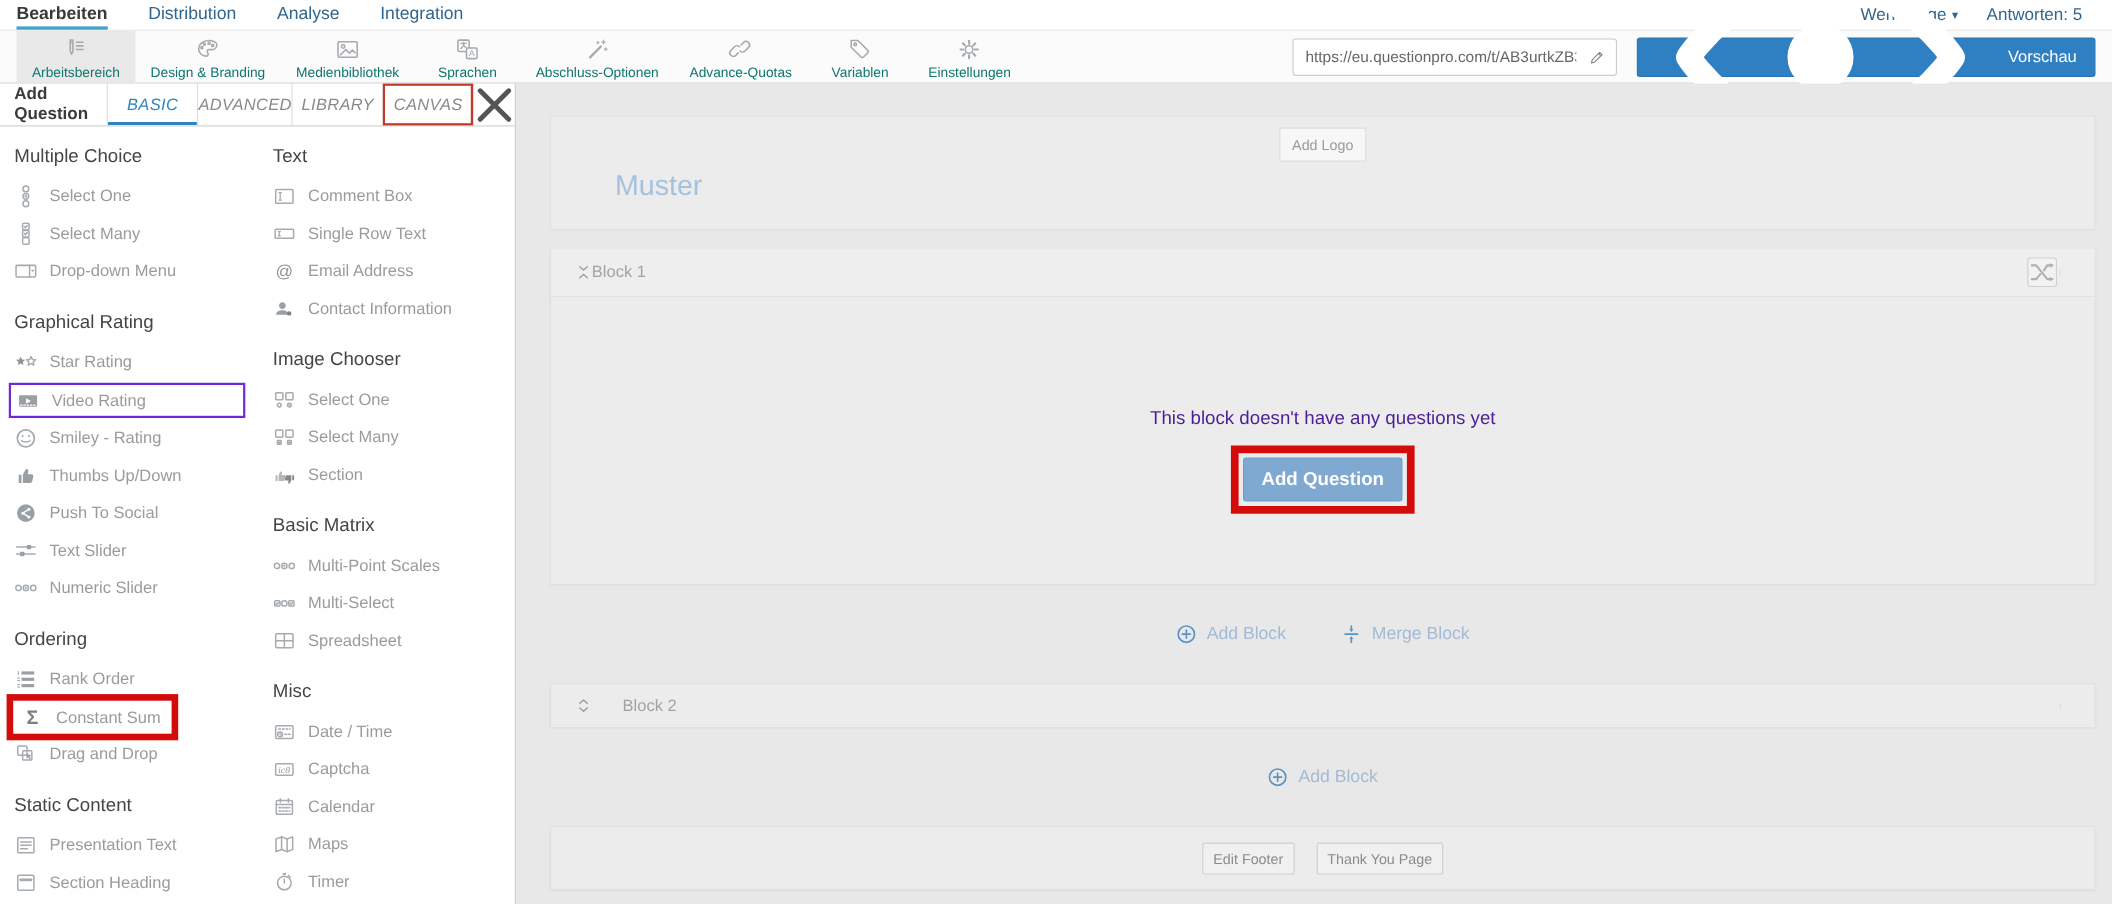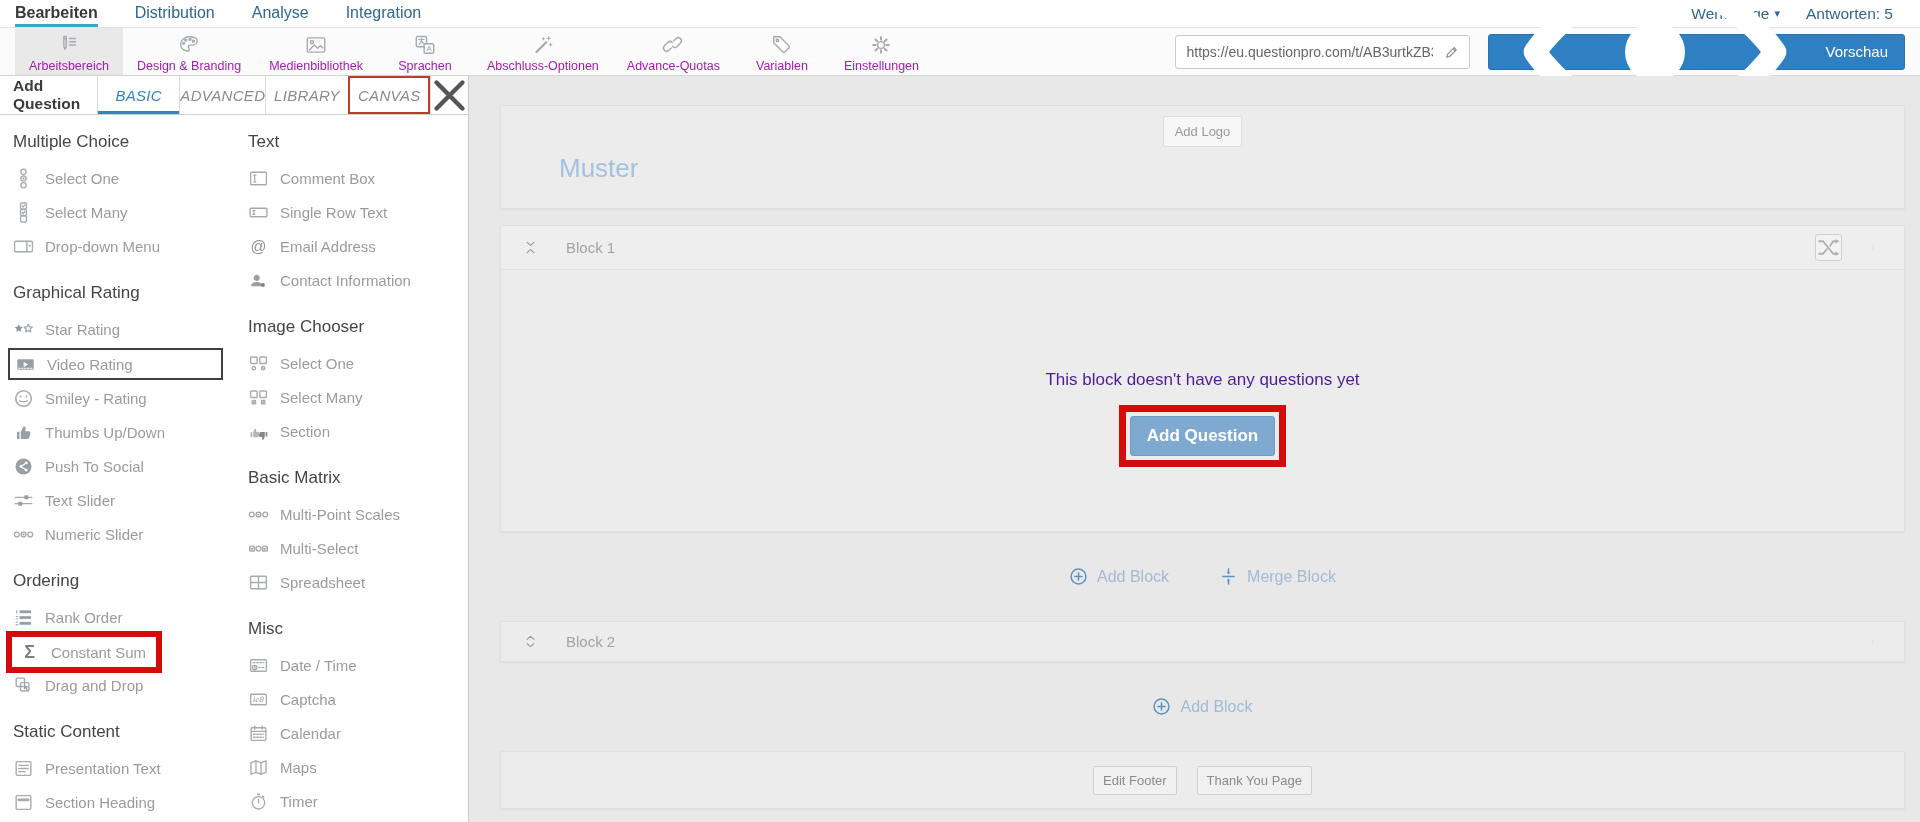--- a/index.html
+++ b/index.html
@@ -20,21 +20,21 @@
 
   
   .toolbar { height:48px; background:#fbfbfb; border-bottom:1px solid #d8d8d8;
     display:flex; align-items:stretch; padding:0 15px; flex:0 0 auto; }
   .tb-items { display:flex; }
   .tb-item { display:flex; flex-direction:column; align-items:center; justify-content:flex-start;
     padding:5px 14px 0 14px; min-width:96px; cursor:pointer; }
   .tb-item.active { background:#e9e9e9; }
   .tb-icon { width:24px; height:24px; }
   .tb-icon svg { width:100%; height:100%; }
-  .tb-label { font-size:12.5px; color:#a21caf; margin-top:2px; white-space:nowrap; }
+  .tb-label { font-size:12.5px; color:#0f766e; margin-top:2px; white-space:nowrap; }
   .tb-right { margin-left:auto; display:flex; align-items:center; gap:18px; }
   .url-box { position:relative; width:295px; height:34px; }
   .url-input { width:100%; height:100%; border:1px solid #ccc; border-radius:3px;
     background:#fff; color:#666; font-size:14px; padding:0 36px 0 10px;
     font-family:"Liberation Sans","DejaVu Sans",sans-serif; }
   .url-pencil { position:absolute; right:9px; top:8px; width:17px; height:17px; cursor:pointer; }
   .preview-btn { height:36px; background:#2f80c3; color:#fff; border:1px solid #2a73b0;
     border-radius:3px; font-size:15px; padding:0 16px; display:flex; align-items:center;
     gap:20px; cursor:pointer; font-family:inherit; }
   .preview-btn svg { width:17px; height:17px; }
@@ -59,36 +59,36 @@
   .panel-body { flex:1; display:flex; padding:12px 0 0 13px; overflow:hidden; }
   .q-col1 { width:235px; }
   .q-col2 { width:218px; }
   .q-section-heading { font-size:17px; font-weight:500; color:#454545; margin:26px 0 16px 0; }
   .q-col1 .q-section-heading:first-child, .q-col2 .q-section-heading:first-child { margin-top:5px; }
   .q-item { display:flex; align-items:center; gap:11px; margin:0 0 13px 0; height:21px;
     cursor:pointer; }
   .q-icon { width:21px; height:21px; flex:0 0 auto; }
   .q-icon svg { width:100%; height:100%; }
   .q-label { font-size:15px; color:#9b9b9b; white-space:nowrap; }
-  .q-item.ann-thin { border:2px solid #404040; width:215px; height:32px; padding-left:5px; margin:-5px 0 8px -5px; }
+  .q-item.ann-thin { border:2px solid #6d28d9; width:215px; height:32px; padding-left:5px; margin:-5px 0 8px -5px; }
   .q-item.ann-thick { border:6px solid #d40b0b; width:auto; align-self:flex-start;
     display:inline-flex; height:42px; padding:0 10px 0 7px; margin:-10px 0 2px -7px; }
 
   
   .canvas { flex:1; padding:29px 15px 0 31px; background:#e8e8e8; min-width:0; }
   .card { background:#ececec; border:1px solid #e0e0e0; box-shadow:0 1px 2px rgba(0,0,0,.05); }
   .header-card { height:104px; padding-top:10px; }
   .addlogo-row { display:flex; justify-content:center; }
   .add-logo { background:#f7f7f7; border:1px solid #ddd; border-radius:2px; color:#9a9a9a;
     font-size:13px; padding:7px 11px; cursor:pointer; font-family:inherit; }
   .survey-title { margin:6px 0 0 58px; font-size:26px; color:#a4c2dd; }
 
   .block-card { margin-top:16px; height:307px; display:flex; flex-direction:column; }
   .block-header { height:44px; display:flex; align-items:center; padding:0 28px 0 22px;
-    gap:28px; border-bottom:1px solid #e2e2e2; background:#eee; }
+    border-bottom:1px solid #e2e2e2; background:#eee; }
   .blk-collapse { width:15px; height:15px; cursor:pointer; }
   .blk-collapse svg { width:100%; height:100%; }
   .blk-title { font-size:15px; color:#a3a3a3; }
   .blk-spacer { flex:1; }
   .shuffle-box { width:27px; height:27px; border:1px solid #cfcfcf; border-radius:3px;
     background:#f2f2f2; display:flex; align-items:center; justify-content:center; cursor:pointer; }
   .shuffle-box svg { width:15px; height:15px; }
   .dots-v { width:6px; height:20px; cursor:pointer; }
   .dots-v svg { width:100%; height:100%; }
   .block-body { flex:1; display:flex; flex-direction:column; align-items:center; padding-top:100px; }

